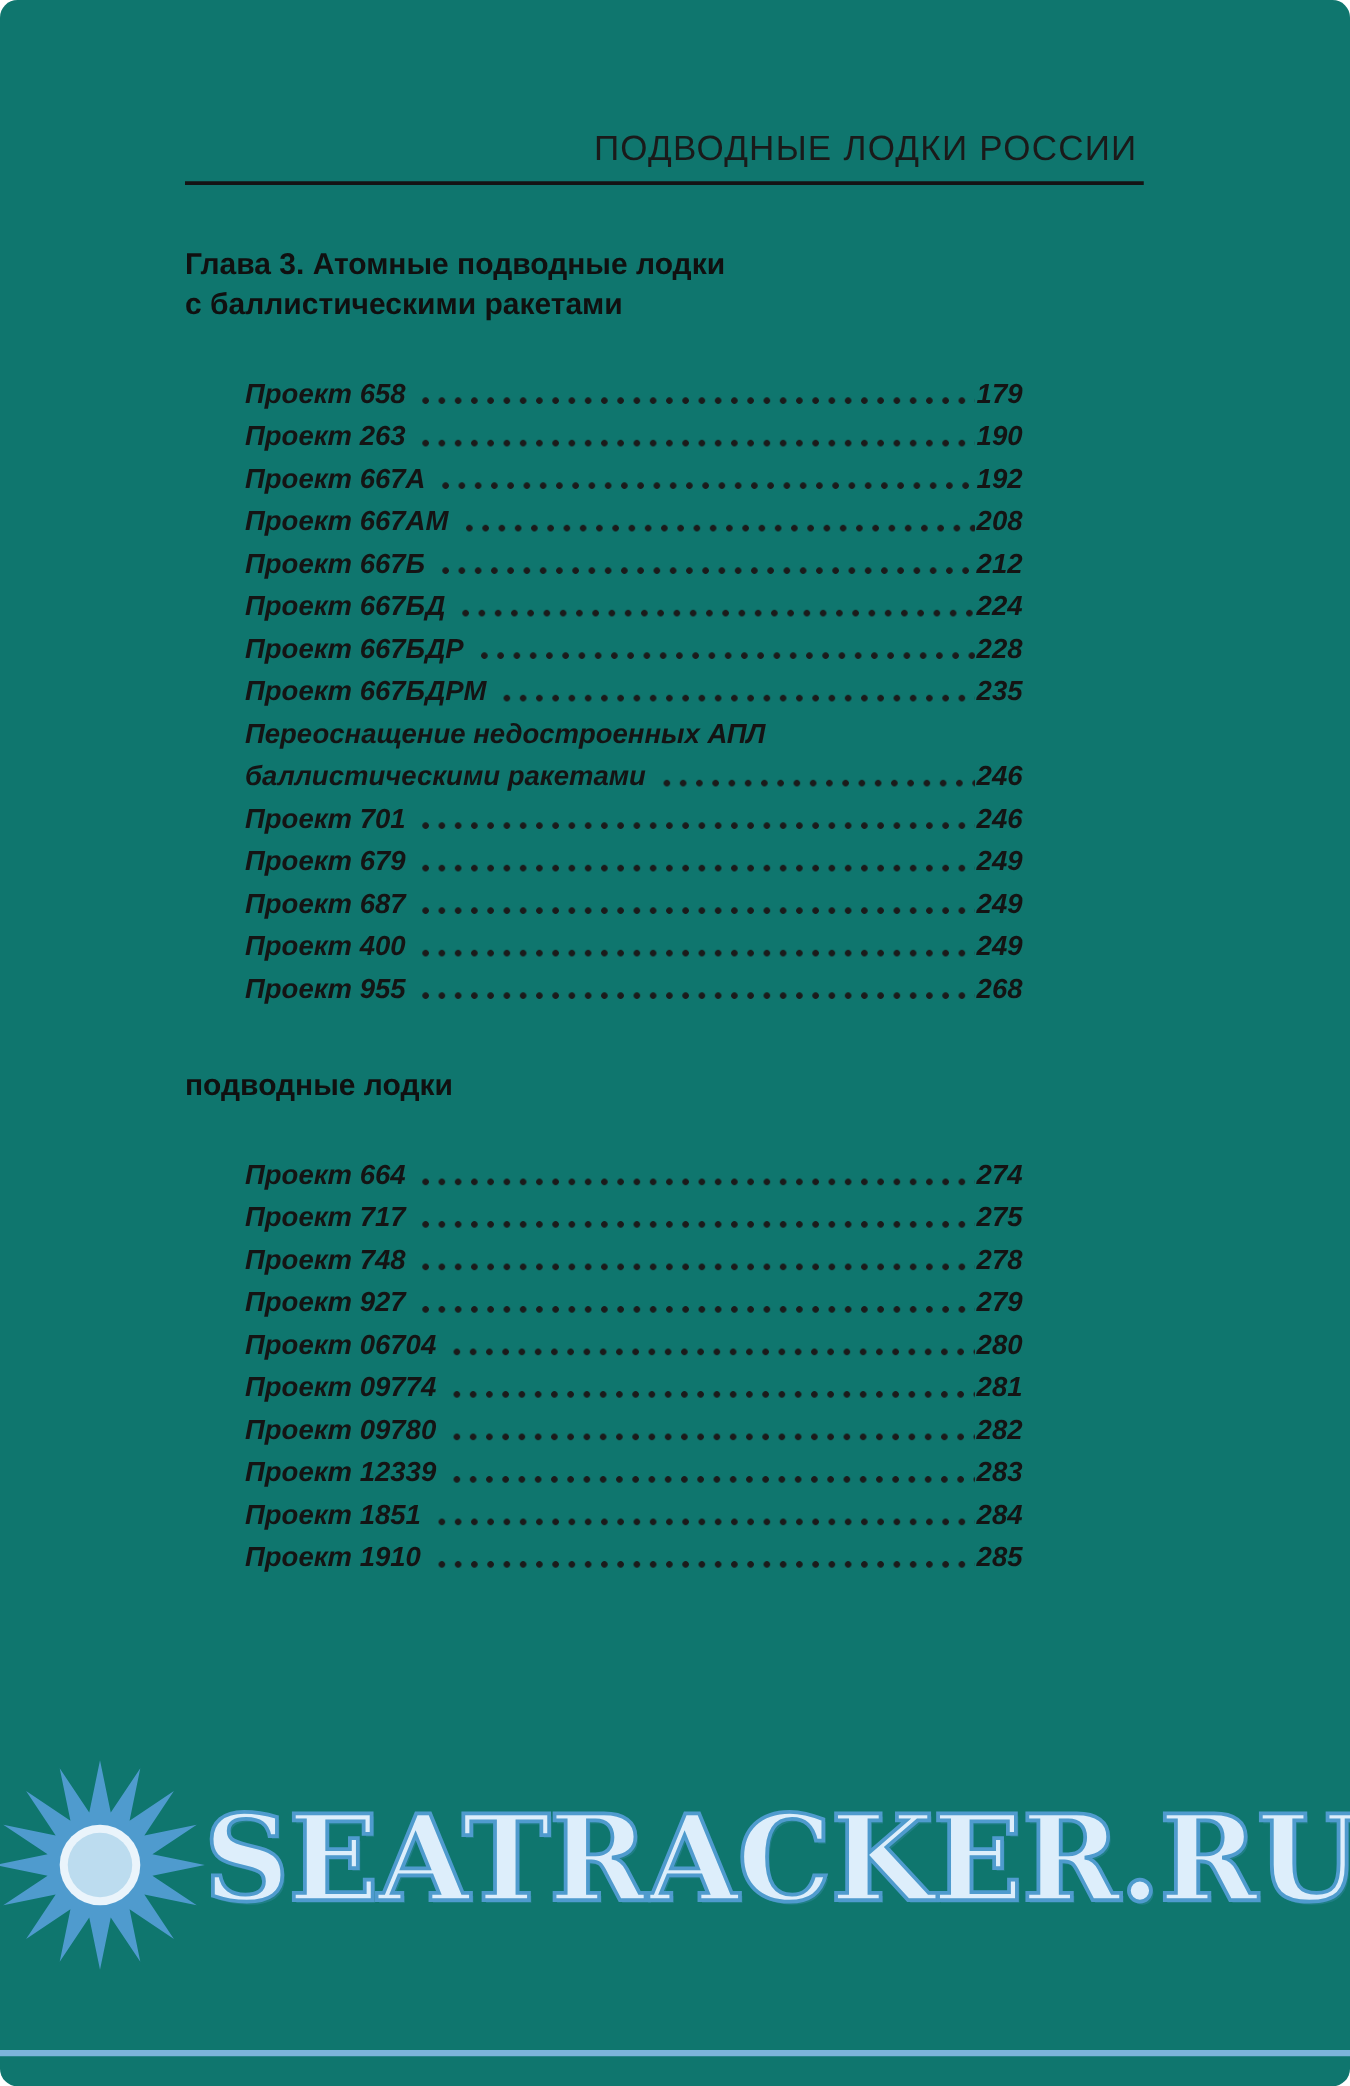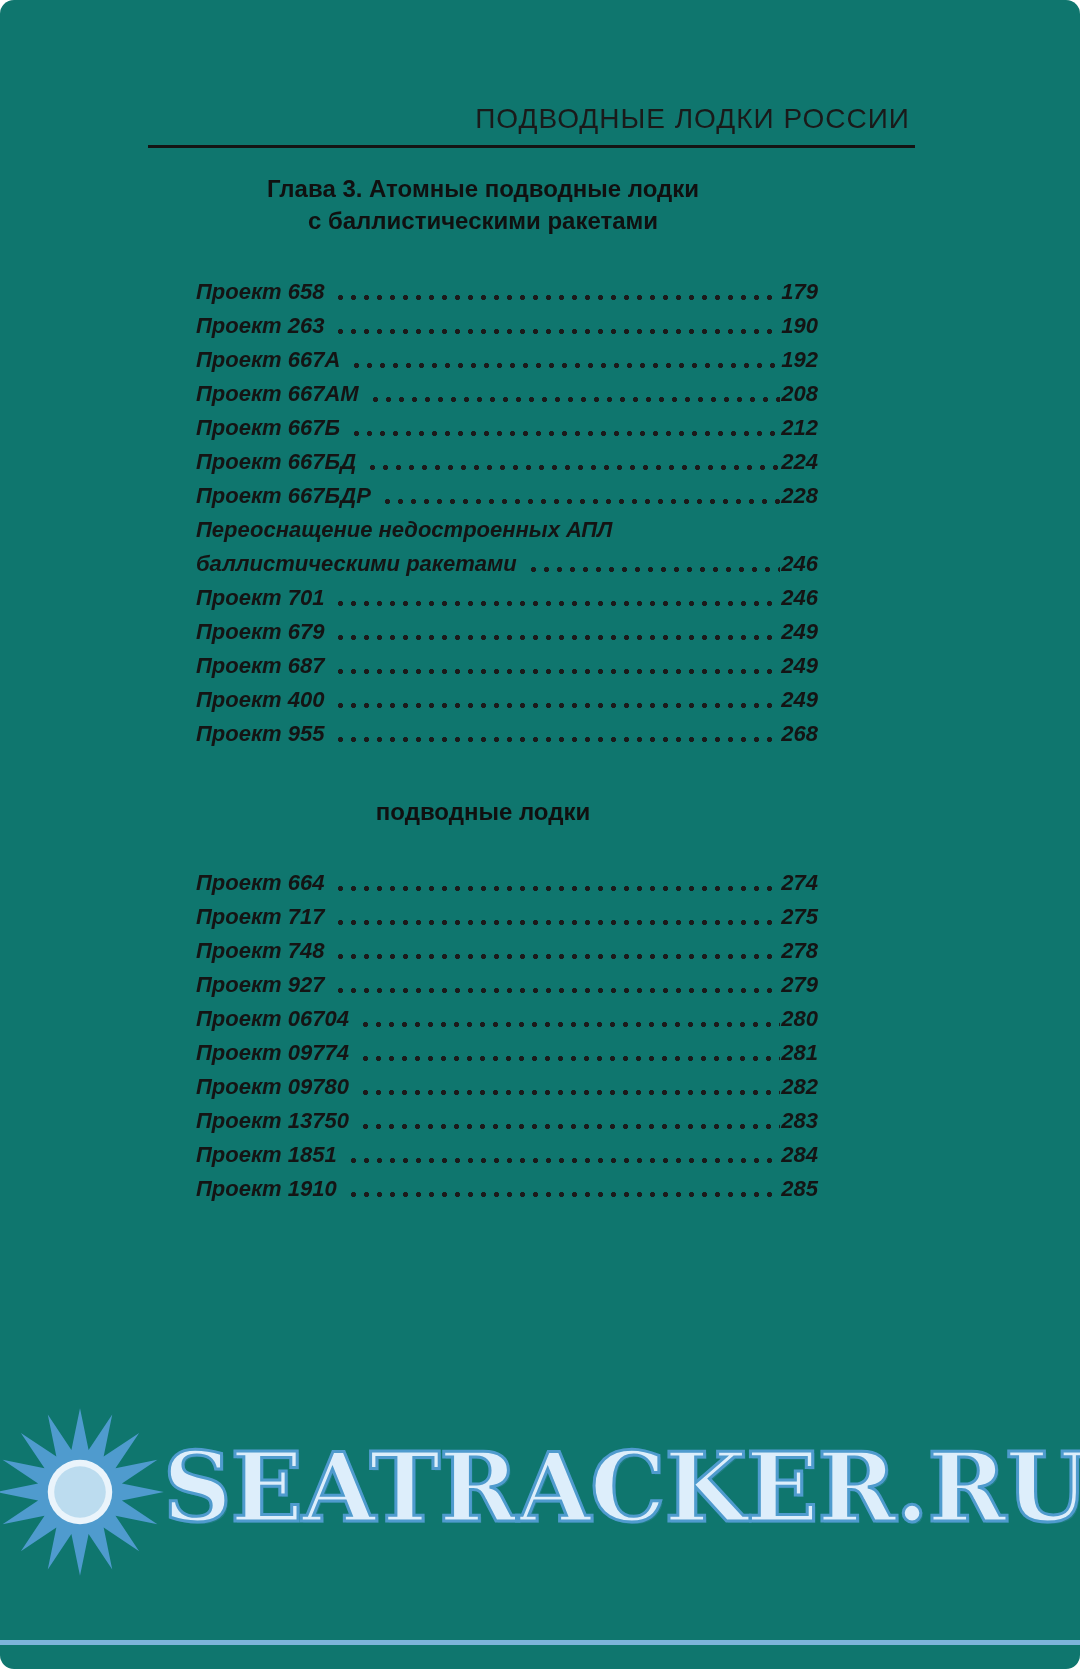--- a/index.html
+++ b/index.html
@@ -28,24 +28,23 @@
   .header-rule {
     position: absolute;
     top: 145px;
     left: 148px;
     width: 767px;
     height: 3px;
     background: #141414;
   }
   .content {
     position: absolute;
-    top: 173px;
+    top: 196px;
     left: 148px;
     width: 670px;
-    text-align: center;
   }
   .chapter-title {
     font-size: 24px;
     font-weight: 700;
     line-height: 32px;
     color: #101010;
   }
   .entries {
     margin: 38px 0 0 48px;
   }
@@ -145,20 +144,25 @@
             <span class="toc-label">Проект 667БД</span>
             <span class="toc-leader"></span>
             <span class="toc-page">224</span>
           </div>
           <div class="toc-row">
             <span class="toc-label">Проект 667БДР</span>
             <span class="toc-leader"></span>
             <span class="toc-page">228</span>
           </div>
           <div class="toc-row">
+            <span class="toc-label">Проект 667БДРМ</span>
+            <span class="toc-leader"></span>
+            <span class="toc-page">235</span>
+          </div>
+          <div class="toc-row">
             <span class="toc-label">Переоснащение недостроенных АПЛ</span>
           </div>
           <div class="toc-row">
             <span class="toc-label">баллистическими ракетами</span>
             <span class="toc-leader"></span>
             <span class="toc-page">246</span>
           </div>
           <div class="toc-row">
             <span class="toc-label">Проект 701</span>
             <span class="toc-leader"></span>
@@ -221,21 +225,21 @@
             <span class="toc-label">Проект 09774</span>
             <span class="toc-leader"></span>
             <span class="toc-page">281</span>
           </div>
           <div class="toc-row">
             <span class="toc-label">Проект 09780</span>
             <span class="toc-leader"></span>
             <span class="toc-page">282</span>
           </div>
           <div class="toc-row">
-            <span class="toc-label">Проект 13750</span>
+            <span class="toc-label">Проект 12339</span>
             <span class="toc-leader"></span>
             <span class="toc-page">283</span>
           </div>
           <div class="toc-row">
             <span class="toc-label">Проект 1851</span>
             <span class="toc-leader"></span>
             <span class="toc-page">284</span>
           </div>
           <div class="toc-row">
             <span class="toc-label">Проект 1910</span>

